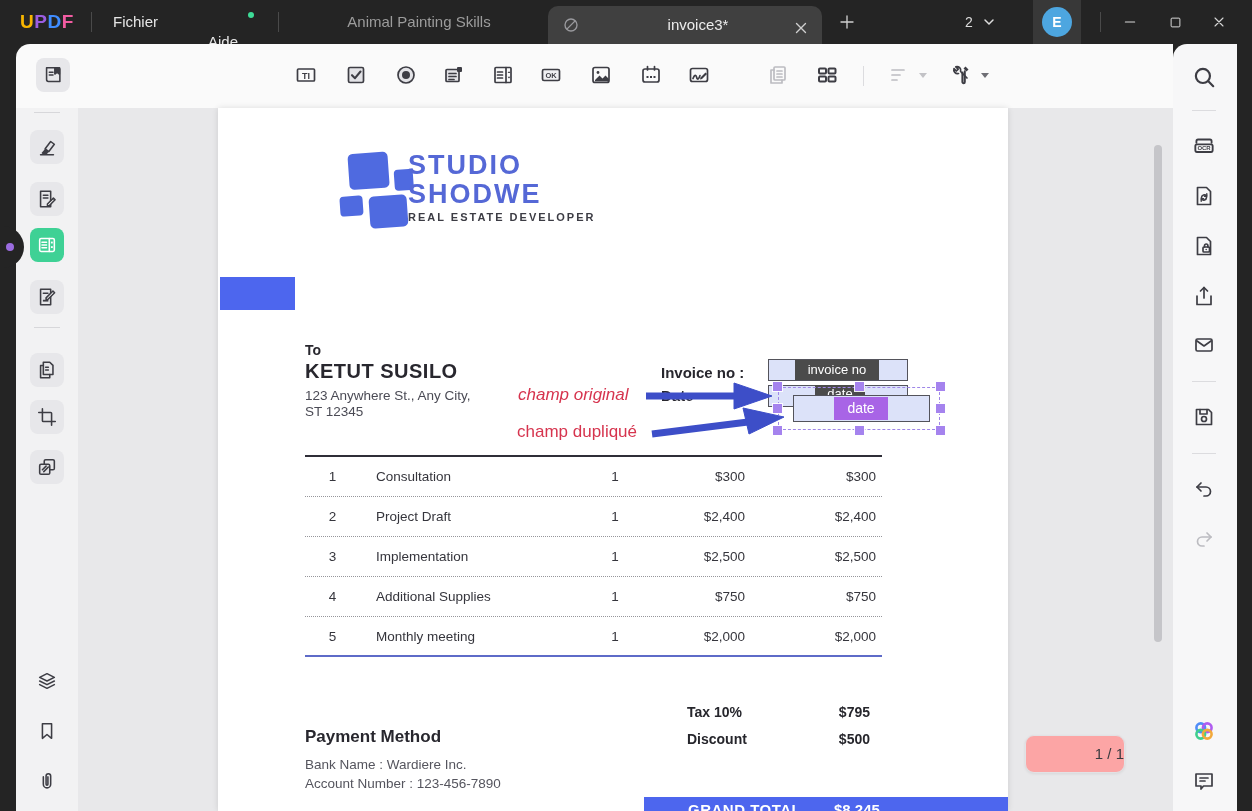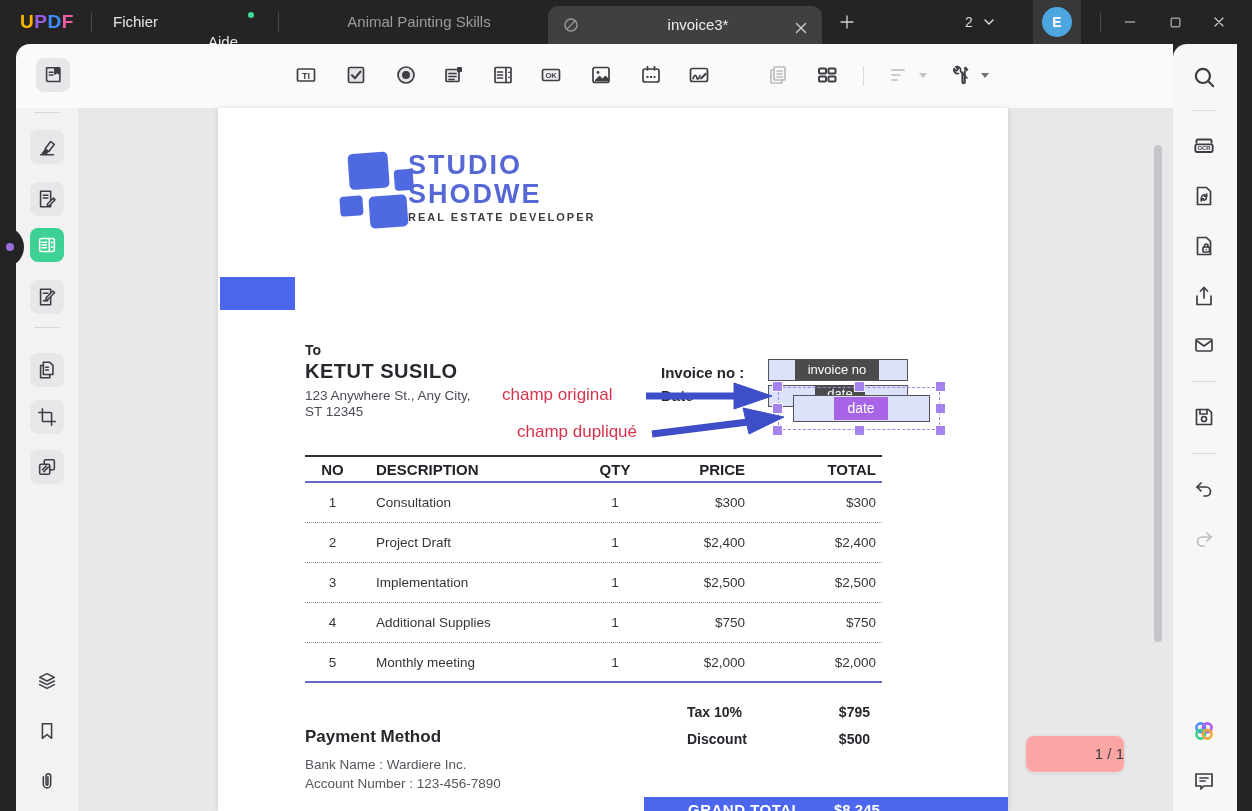--- a/index.html
+++ b/index.html
@@ -375,40 +375,33 @@
       <div class="sel-handle" style="left:-6px;top:-6px;"></div>
       <div class="sel-handle" style="left:76px;top:-6px;"></div>
       <div class="sel-handle" style="right:-6px;top:-6px;"></div>
       <div class="sel-handle" style="left:-6px;top:16px;"></div>
       <div class="sel-handle" style="right:-6px;top:16px;"></div>
       <div class="sel-handle" style="left:-6px;bottom:-6px;"></div>
       <div class="sel-handle" style="left:76px;bottom:-6px;"></div>
       <div class="sel-handle" style="right:-6px;bottom:-6px;"></div>
     </div>
 
-    <div class="red-note" style="left:284px;top:277px;">champ original</div>
+    <div class="red-note" style="left:300px;top:277px;font-style:italic;">champ original</div>
     <div class="red-note" style="left:299px;top:314px;">champ dupliqué</div>
     <svg class="abs" style="left:420px;top:262px;z-index:6;" width="170" height="70" viewBox="0 0 170 70">
       <g fill="var(--arrow-blue)" stroke="var(--arrow-blue)">
         <line x1="8" y1="26" x2="100" y2="26" stroke-width="7"></line>
           <polygon points="96,13 96,39 134,26"></polygon>
         <line x1="14" y1="64" x2="110" y2="52" stroke-width="7"></line>
           <polygon points="105,38 111,64 146,47"></polygon>
       </g>
     </svg>
 
     <div id="inv-table">
       <div class="topline"></div>
-      <div class="trow" id="thead">
-        <span class="c-no">NO</span>
-        <span class="c-desc">DESCRIPTION</span>
-        <span class="c-qty">QTY</span>
-        <span class="c-price">PRICE</span>
-        <span class="c-total">TOTAL</span>
-      </div>
       <div class="trow tbody-row">
         <span class="c-no">1</span>
           <span class="c-desc">Consultation</span>
           <span class="c-qty">1</span>
           <span class="c-price">$300</span>
           <span class="c-total">$300</span>
       </div>
       <div class="trow tbody-row">
         <span class="c-no">2</span>
           <span class="c-desc">Project Draft</span>

